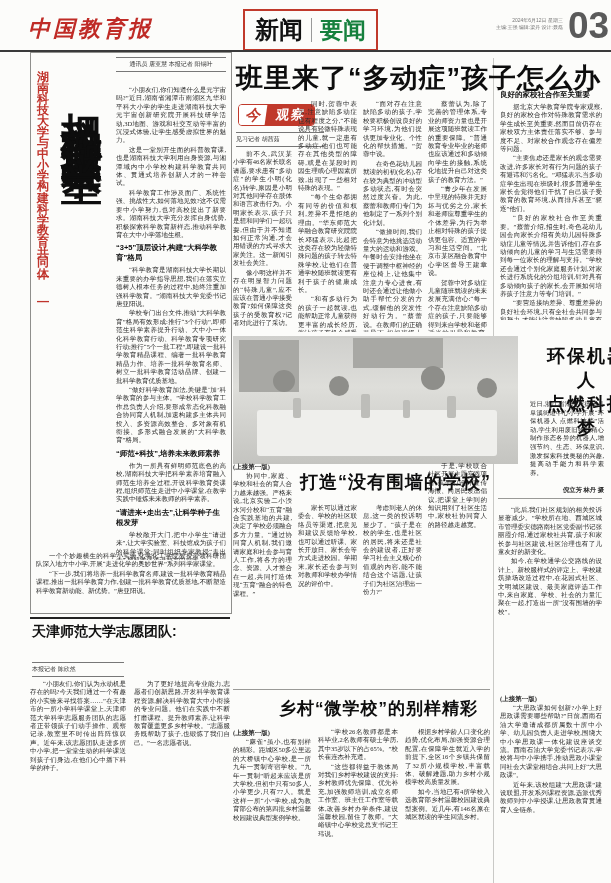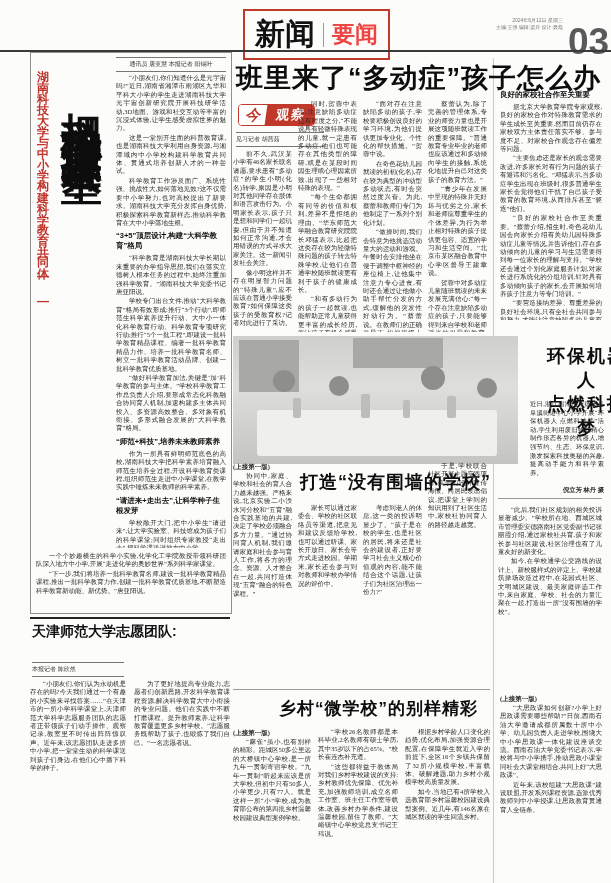--- a/index.html
+++ b/index.html
@@ -4,23 +4,23 @@
 <style>
   html,body{margin:0;padding:0;background:#e8e8e4;}
   #page{position:relative;width:611px;height:883px;background:#fcfcfa;overflow:hidden;
         font-family:"Liberation Serif",serif;color:#2b2b2b;}
   .abs{position:absolute;}
   
   .logo{font-family:"Liberation Serif",serif;font-size:22px;font-weight:700;font-style:italic;
         color:#bf2b26;letter-spacing:3px;}
   .section-box{border:2px solid #c0392b;display:flex;align-items:center;justify-content:center;
         padding:3px 10px;gap:8px;font-family:"Liberation Sans",sans-serif;}
-  .section-main{font-size:30px;font-weight:900;color:#111;text-align:center;}
+  .section-main{font-size:24px;font-weight:900;color:#111;text-align:center;}
   .section-divider{width:1px;height:24px;background:#999;}
-  .section-sub{font-size:23px;font-weight:900;color:#ef4444;}
+  .section-sub{font-size:23px;font-weight:900;color:#15803d;}
   .date-block{text-align:right;font-family:"Liberation Sans",sans-serif;color:#787878;
         font-size:5px;line-height:7px;}
   .page-num{font-family:"Liberation Sans",sans-serif;font-size:37px;font-weight:700;color:#5a5a5a;line-height:36px;}
   .header-rule{height:2px;background:#3a3a3a;}
   .vrule{width:1px;background:#c9c9c6;}
   .hrule{height:1px;background:#9a9a97;}
   
   .para{font-size:6.5px;line-height:8.4px;text-indent:2em;text-align:justify;margin:0 0 1px 0;}
   .sub-h{font-family:"Liberation Sans",sans-serif;font-weight:700;font-size:7.5px;line-height:10px;
         margin:4px 0 3px 0;text-indent:0;color:#111;}
@@ -61,42 +61,43 @@
         letter-spacing:1px;white-space:nowrap;}
   .headline3{font-family:"Liberation Sans",sans-serif;font-weight:900;font-size:17px;color:#0d0d0d;
         letter-spacing:1px;white-space:nowrap;text-align:right;}
   .thick-rule{height:2px;background:#222;}
 </style>
 </head>
 <body>
 
 <div id="page">
 
+  <div class="abs logo" style="left:28px;top:14px;">中国教育报</div>
 
   <div class="abs section-box" style="left:243px;top:9px;">
     <span class="section-main">新闻</span>
     <span class="section-divider"></span>
     <span class="section-sub">要闻</span>
   </div>
 
   <div class="abs date-block" style="left:465px;top:17px;width:98px;">
     <div>2024年6月12日 星期三</div>
     <div>主编:王强 编辑:梁丹 设计:聂磊</div>
   </div>
 
-  <div class="abs page-num" style="left:568px;top:24px;">03</div>
+  <div class="abs page-num" style="left:568px;top:8px;">03</div>
 
   <div class="abs header-rule" style="left:0;top:50px;width:611px;"></div>
   <div class="abs vrule" style="left:493px;top:58px;height:825px;"></div>
 
   <div class="abs left-box" style="left:30px;top:52px;width:200px;height:560px;"></div>
   <div class="abs v-kicker" style="left:34px;top:60px;height:546px;">湖南科技大学与中小学构建科学教育共同体——</div>
   <div class="abs v-headline" style="left:57px;top:80px;height:524px;width:50px;">把科学小课堂搬进大学堂</div>
   <div class="abs byline" style="left:116px;top:57px;width:110px;">通讯员 唐亚慧 本报记者 阳锡叶</div>
-  <div class="abs colbox" style="left:116px;top:74px;width:110px;height:474px;">
+  <div class="abs colbox" style="left:116px;top:86px;width:110px;height:474px;">
       <div class="para">“小朋友们,你们知道什么是元宇宙吗?”近日,湖南省湘潭市雨湖区九华和平科大小学的学生走进湖南科技大学元宇宙创新研究院开展科技研学活动,3D地图、游戏和社交互动等丰富的沉浸式体验,让学生感受虚拟世界的魅力。</div>
       <div class="para">这是一堂别开生面的科普教育课,也是湖南科技大学利用自身资源,与湘潭域内中小学校构建科学教育共同体、贯通式培养创新人才的一种尝试。</div>
       <div class="para">科学教育工作涉及面广、系统性强、挑战性大,如何落地见效?这不仅需要中小学努力,也对高校提出了新要求。湖南科技大学充分发挥自身优势,积极探索科学教育新样态,推动科学教育在大中小学落地生根。</div>
       <div class="sub-h">“3+5”顶层设计,构建“大科学教育”格局</div>
       <div class="para">“科学教育是湖南科技大学长期以来重要的办学指导思想,我们在落实立德树人根本任务的过程中,始终注重加强科学教育。”湖南科技大学党委书记唐亚阳说。</div>
       <div class="para">学校专门出台文件,推动“大科学教育”格局有效形成:推行“3个行动”,即师范生科学素养提升行动、大中小一体化科学教育行动、科学教育专项研究行动;推行“5个一批工程”,即建设一批科学教育精品课程、编著一批科学教育精品力作、培养一批科学教育名师、树立一批科学教育活动品牌、创建一批科学教育优质基地。</div>
       <div class="para">“做好科学教育加法,关键是‘加’科学教育的参与主体。”学校科学教育工作总负责人介绍,要形成常态化科教融合协同育人机制,加速构建多主体共同投入、多资源高效整合、多对象有机衔接、多形式融合发展的“大科学教育”格局。</div>
       <div class="sub-h">“师范+科技”,培养未来教师素养</div>
       <div class="para">作为一所具有鲜明师范底色的高校,湖南科技大学把科学素养培育融入师范生培养全过程,开设科学教育类课程,组织师范生走进中小学课堂,在教学实践中锤炼未来教师的科学素养。</div>
       <div class="sub-h">“请进来+走出去”,让科学种子生根发芽</div>

